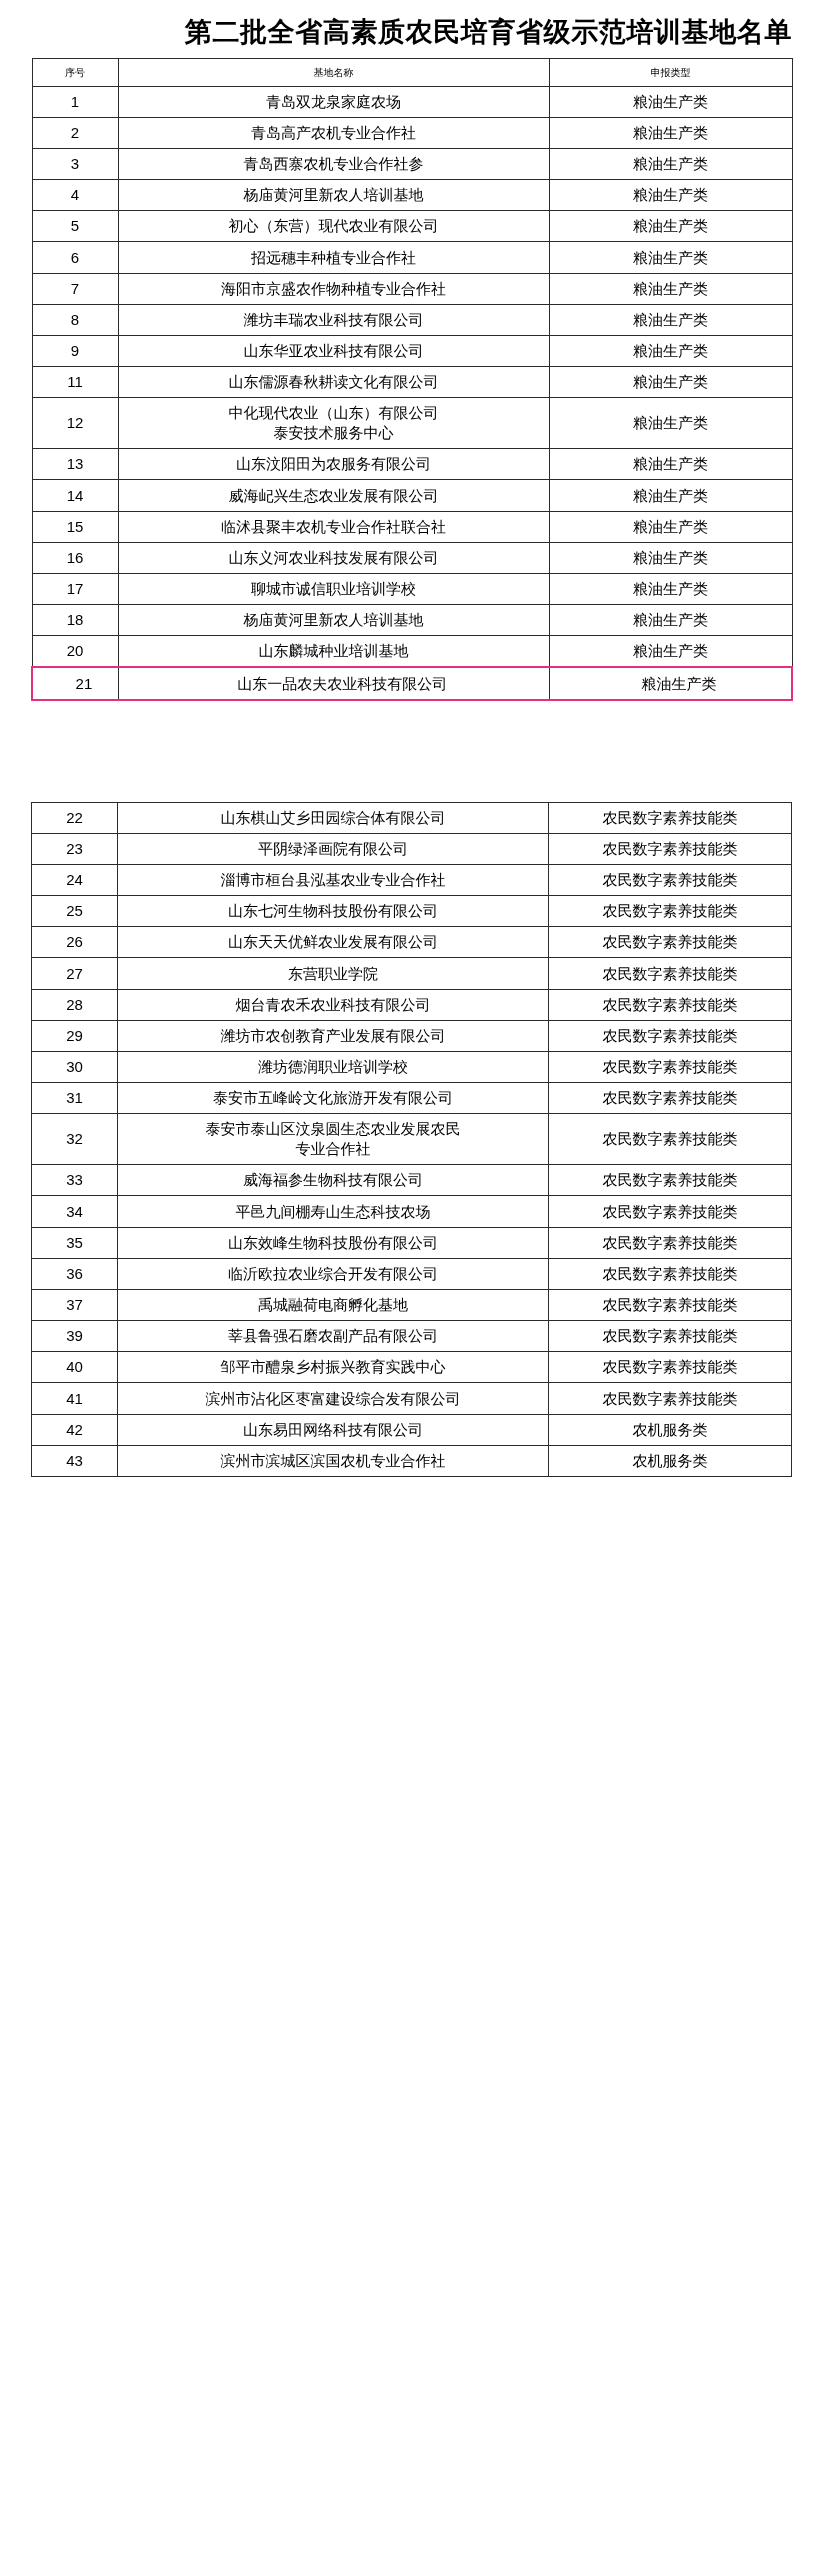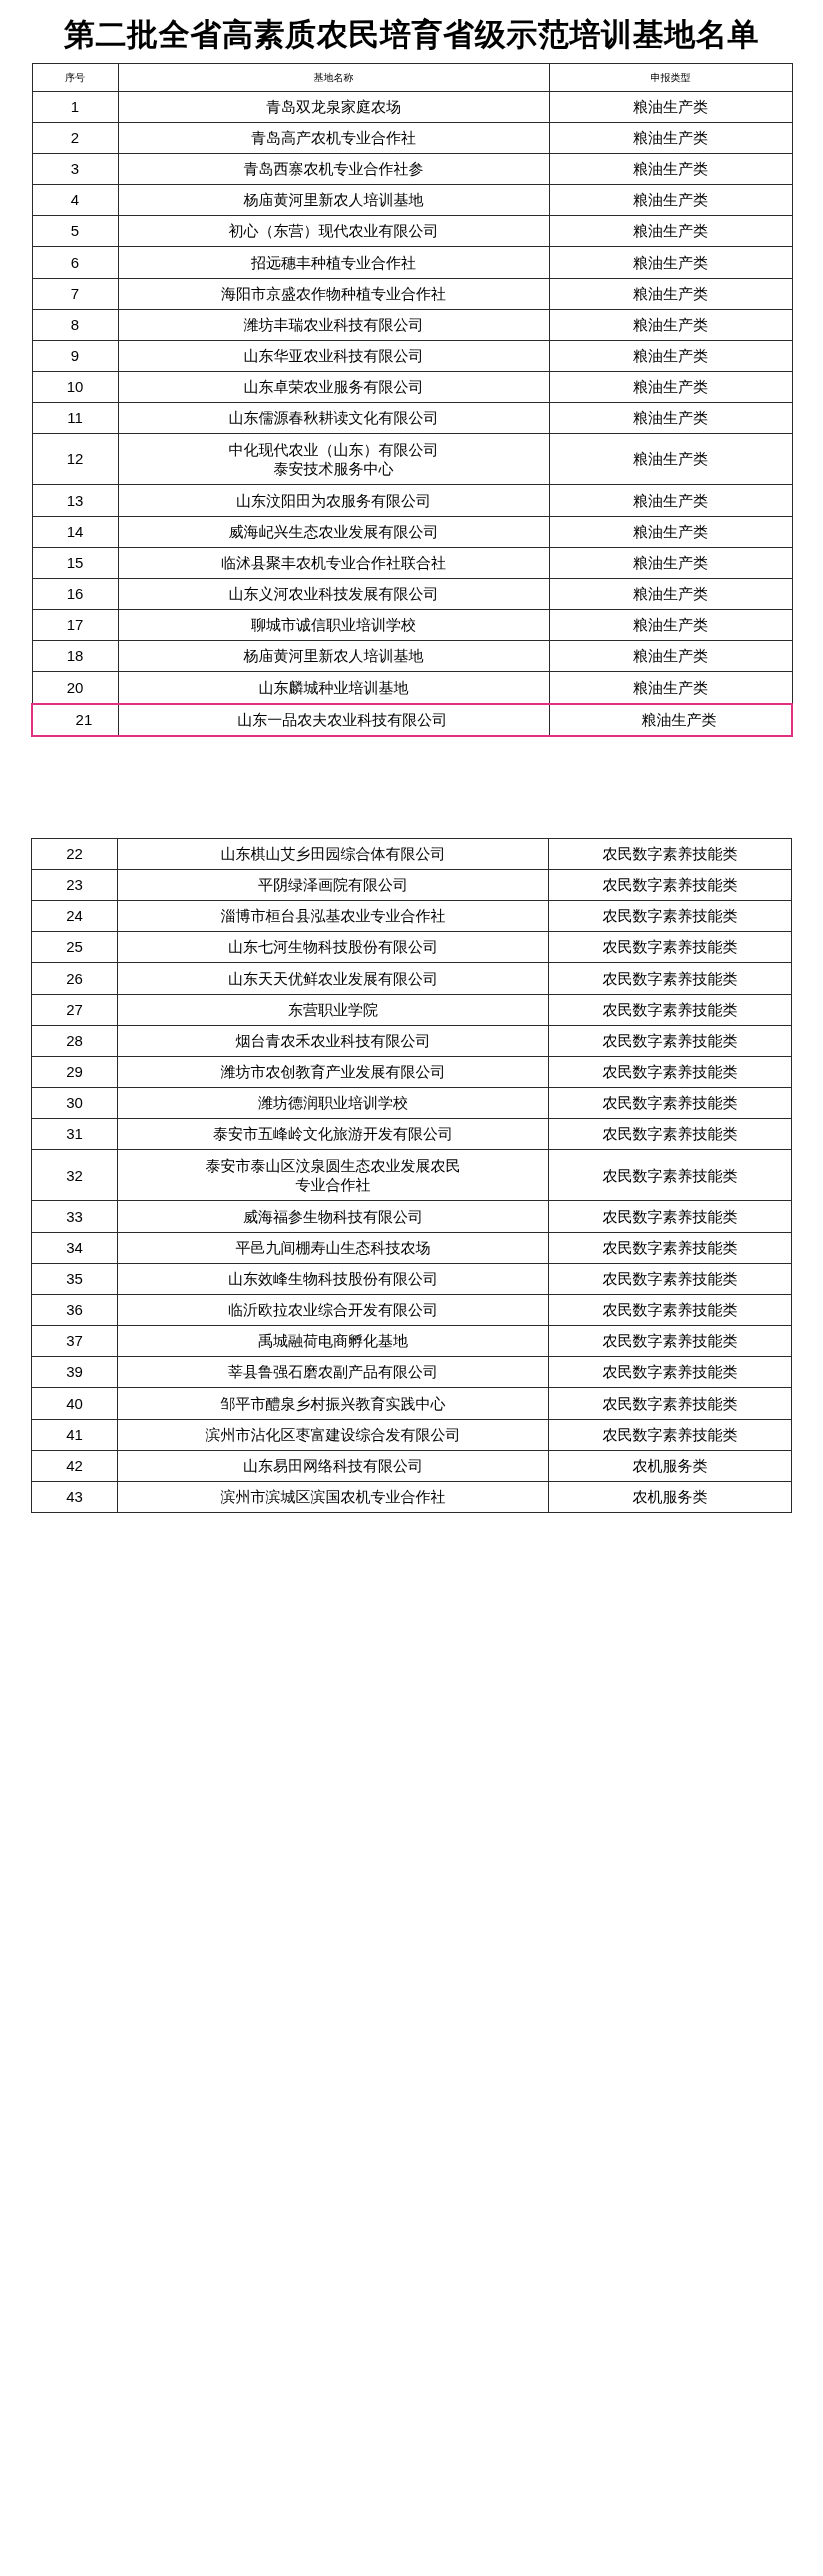--- a/index.html
+++ b/index.html
@@ -18,24 +18,24 @@
     box-sizing: border-box;
     padding: 0;
     position: relative;
   }
   
   .sheet1 {
     padding: 11.7px 31px 0 31px;
     box-sizing: border-box;
   }
   .doc-title {
-    font-size: 31px;
+    font-size: 27px;
     font-weight: bold;
     letter-spacing: 0.6px;
-    text-align: center;
+    text-align: right;
     line-height: 1.25;
     margin: 3.9px 0 9px 0;
     white-space: nowrap;
   }
   table.listing {
     border-collapse: collapse;
     width: 760px;
     table-layout: fixed;
     background: #fff;
   }
@@ -142,25 +142,20 @@
             <td>8</td>
             <td>潍坊丰瑞农业科技有限公司</td>
             <td>粮油生产类</td>
           </tr>
           <tr>
             <td>9</td>
             <td>山东华亚农业科技有限公司</td>
             <td>粮油生产类</td>
           </tr>
           <tr>
-            <td>10</td>
-            <td>山东卓荣农业服务有限公司</td>
-            <td>粮油生产类</td>
-          </tr>
-          <tr>
             <td>11</td>
             <td>山东儒源春秋耕读文化有限公司</td>
             <td>粮油生产类</td>
           </tr>
           <tr>
             <td>12</td>
             <td class="two-line">中化现代农业（山东）有限公司<br>泰安技术服务中心</td>
             <td>粮油生产类</td>
           </tr>
           <tr>

